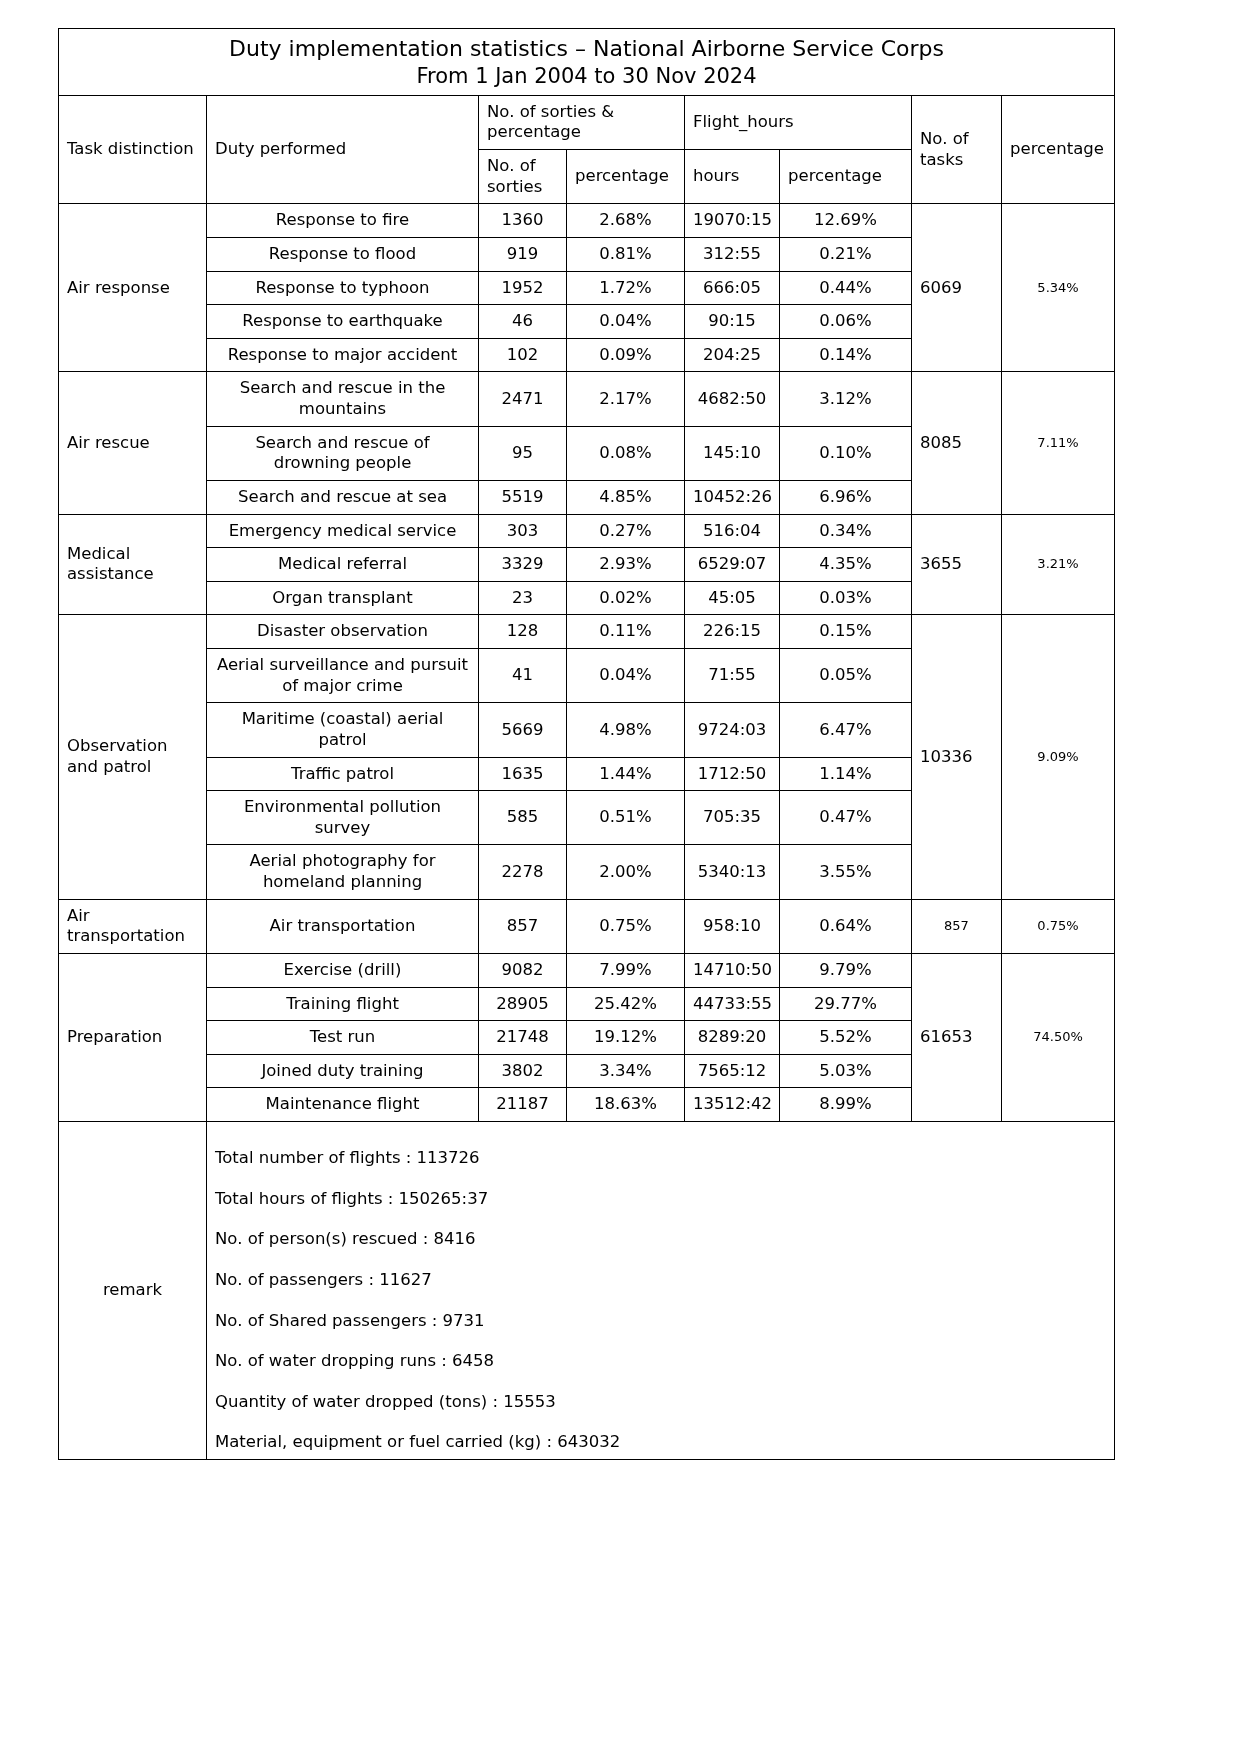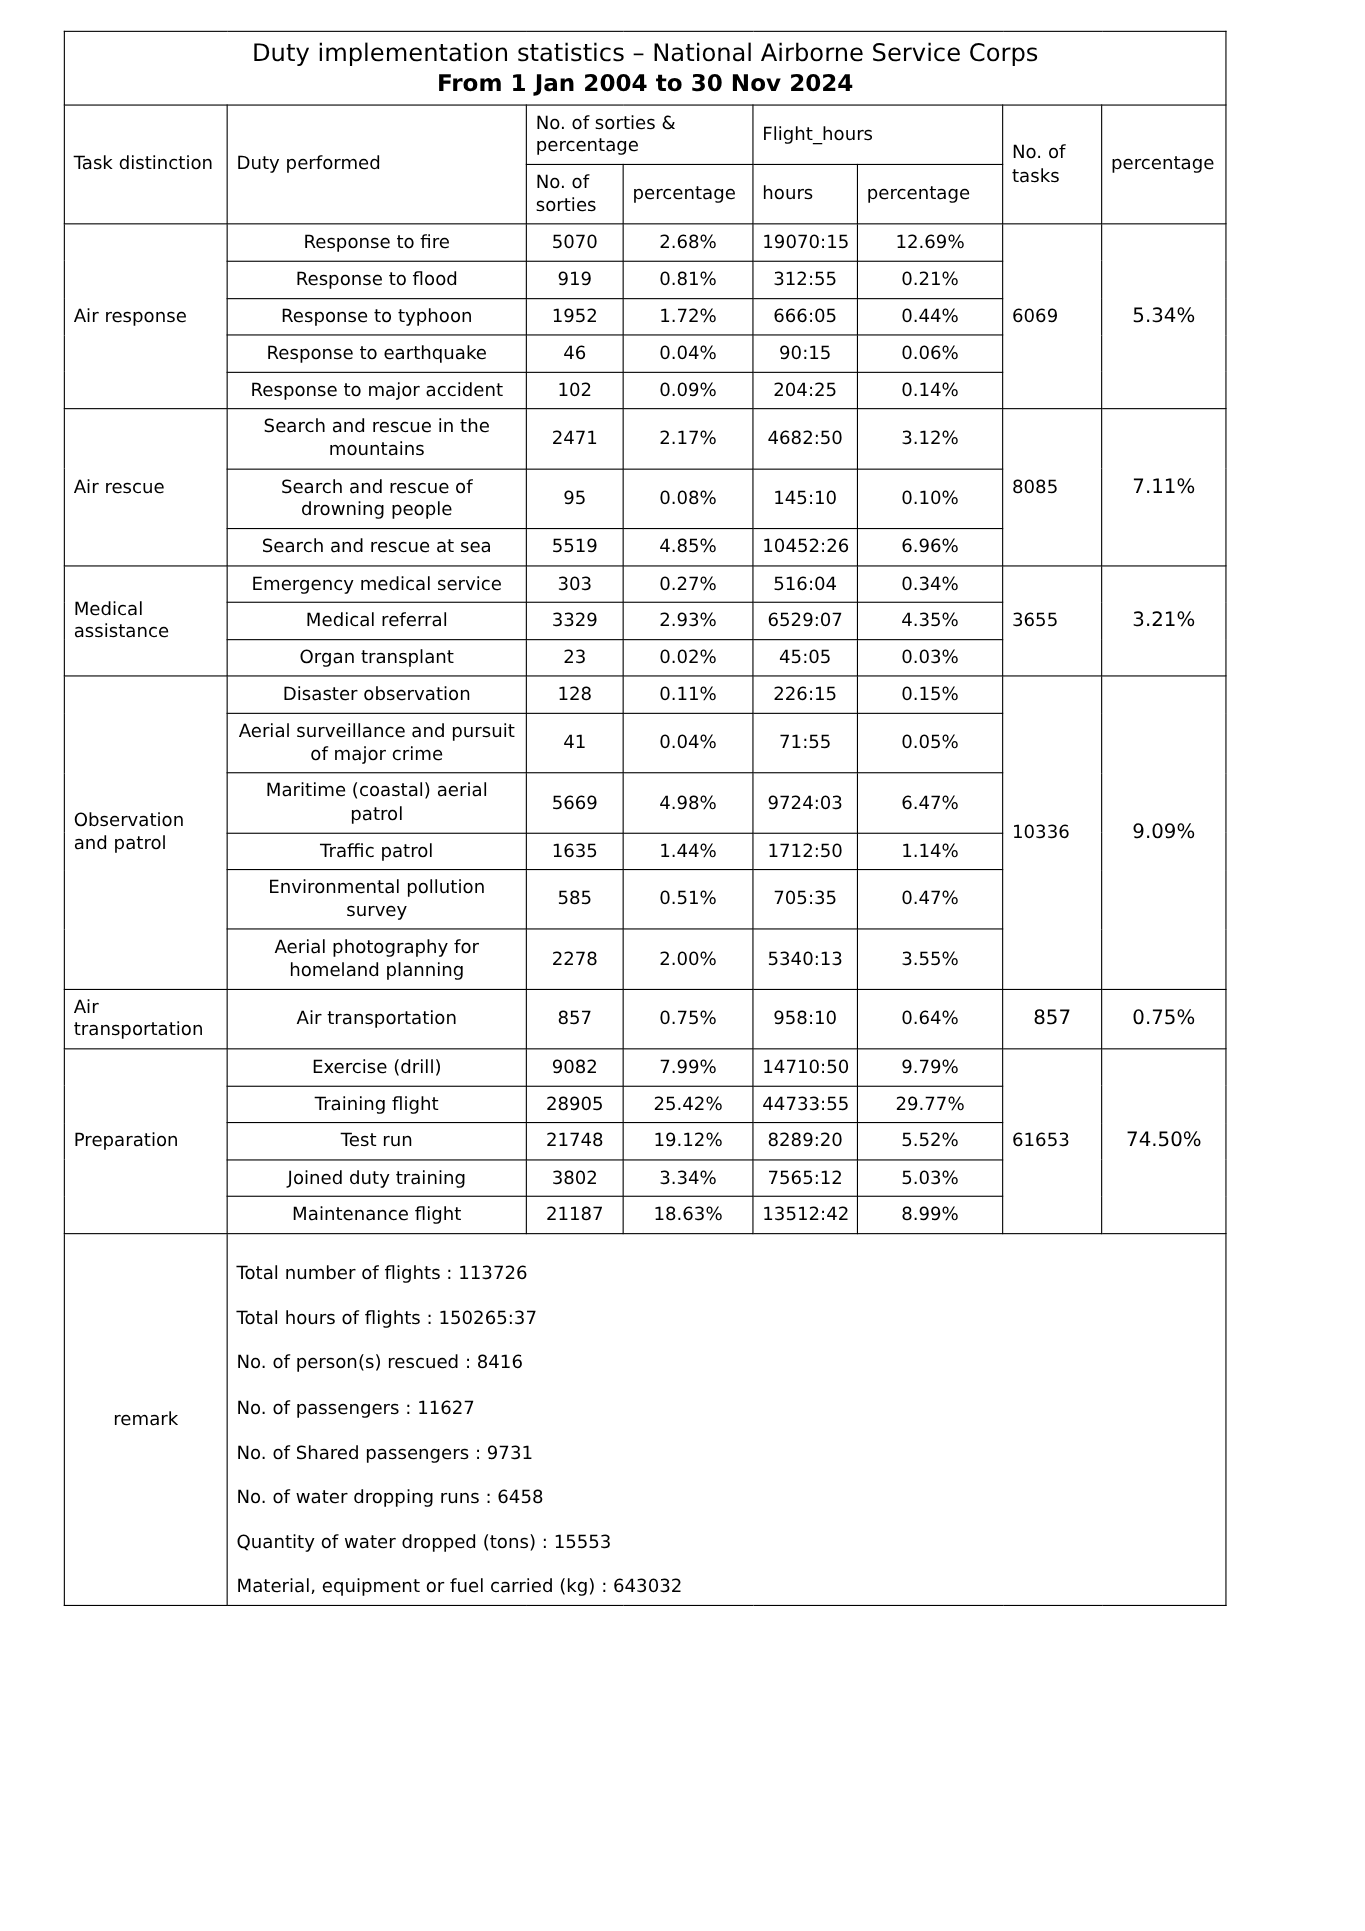--- a/index.html
+++ b/index.html
@@ -36,21 +36,20 @@
   .title-cell {
     text-align: center;
     font-weight: bold;
     font-size: 22px;
     padding: 14px 8px 16px 8px;
     line-height: 1.3;
   }
   .title-line2 {
     display: block;
     font-size: 21px;
-    font-weight: bold;
   }
   .hdr {
     text-align: left;
     font-size: 16.5px;
   }
   .hdr-left {
     text-align: left;
     font-size: 16.5px;
   }
   .cat-cell {
@@ -64,21 +63,21 @@
   .num {
     text-align: center;
     font-size: 16.5px;
   }
   .tasks {
     text-align: left;
     font-size: 16.5px;
   }
   .pct-group {
     text-align: center;
-    font-size: 18px;
+    font-size: 13px;
   }
   .remark-label {
     text-align: center;
     font-size: 16.5px;
   }
   .remark-body {
     text-align: left;
     font-size: 16.5px;
     line-height: 1.45;
     padding: 10px 8px 12px 8px;
@@ -128,21 +127,21 @@
       <tr>
         <td class="hdr">No. of sorties</td>
         <td class="hdr">percentage</td>
         <td class="hdr">hours</td>
         <td class="hdr">percentage</td>
       </tr>
 
       <tr>
         <td class="cat-cell" rowspan="5">Air response</td>
         <td class="duty-cell">Response to fire</td>
-        <td class="num">5070</td>
+        <td class="num">1360</td>
         <td class="num">2.68%</td>
         <td class="num">19070:15</td>
         <td class="num">12.69%</td>
         <td class="tasks" rowspan="5">6069</td>
         <td class="pct-group" rowspan="5">5.34%</td>
       </tr>
       <tr>
         <td class="duty-cell">Response to flood</td>
         <td class="num">919</td>
         <td class="num">0.81%</td>

